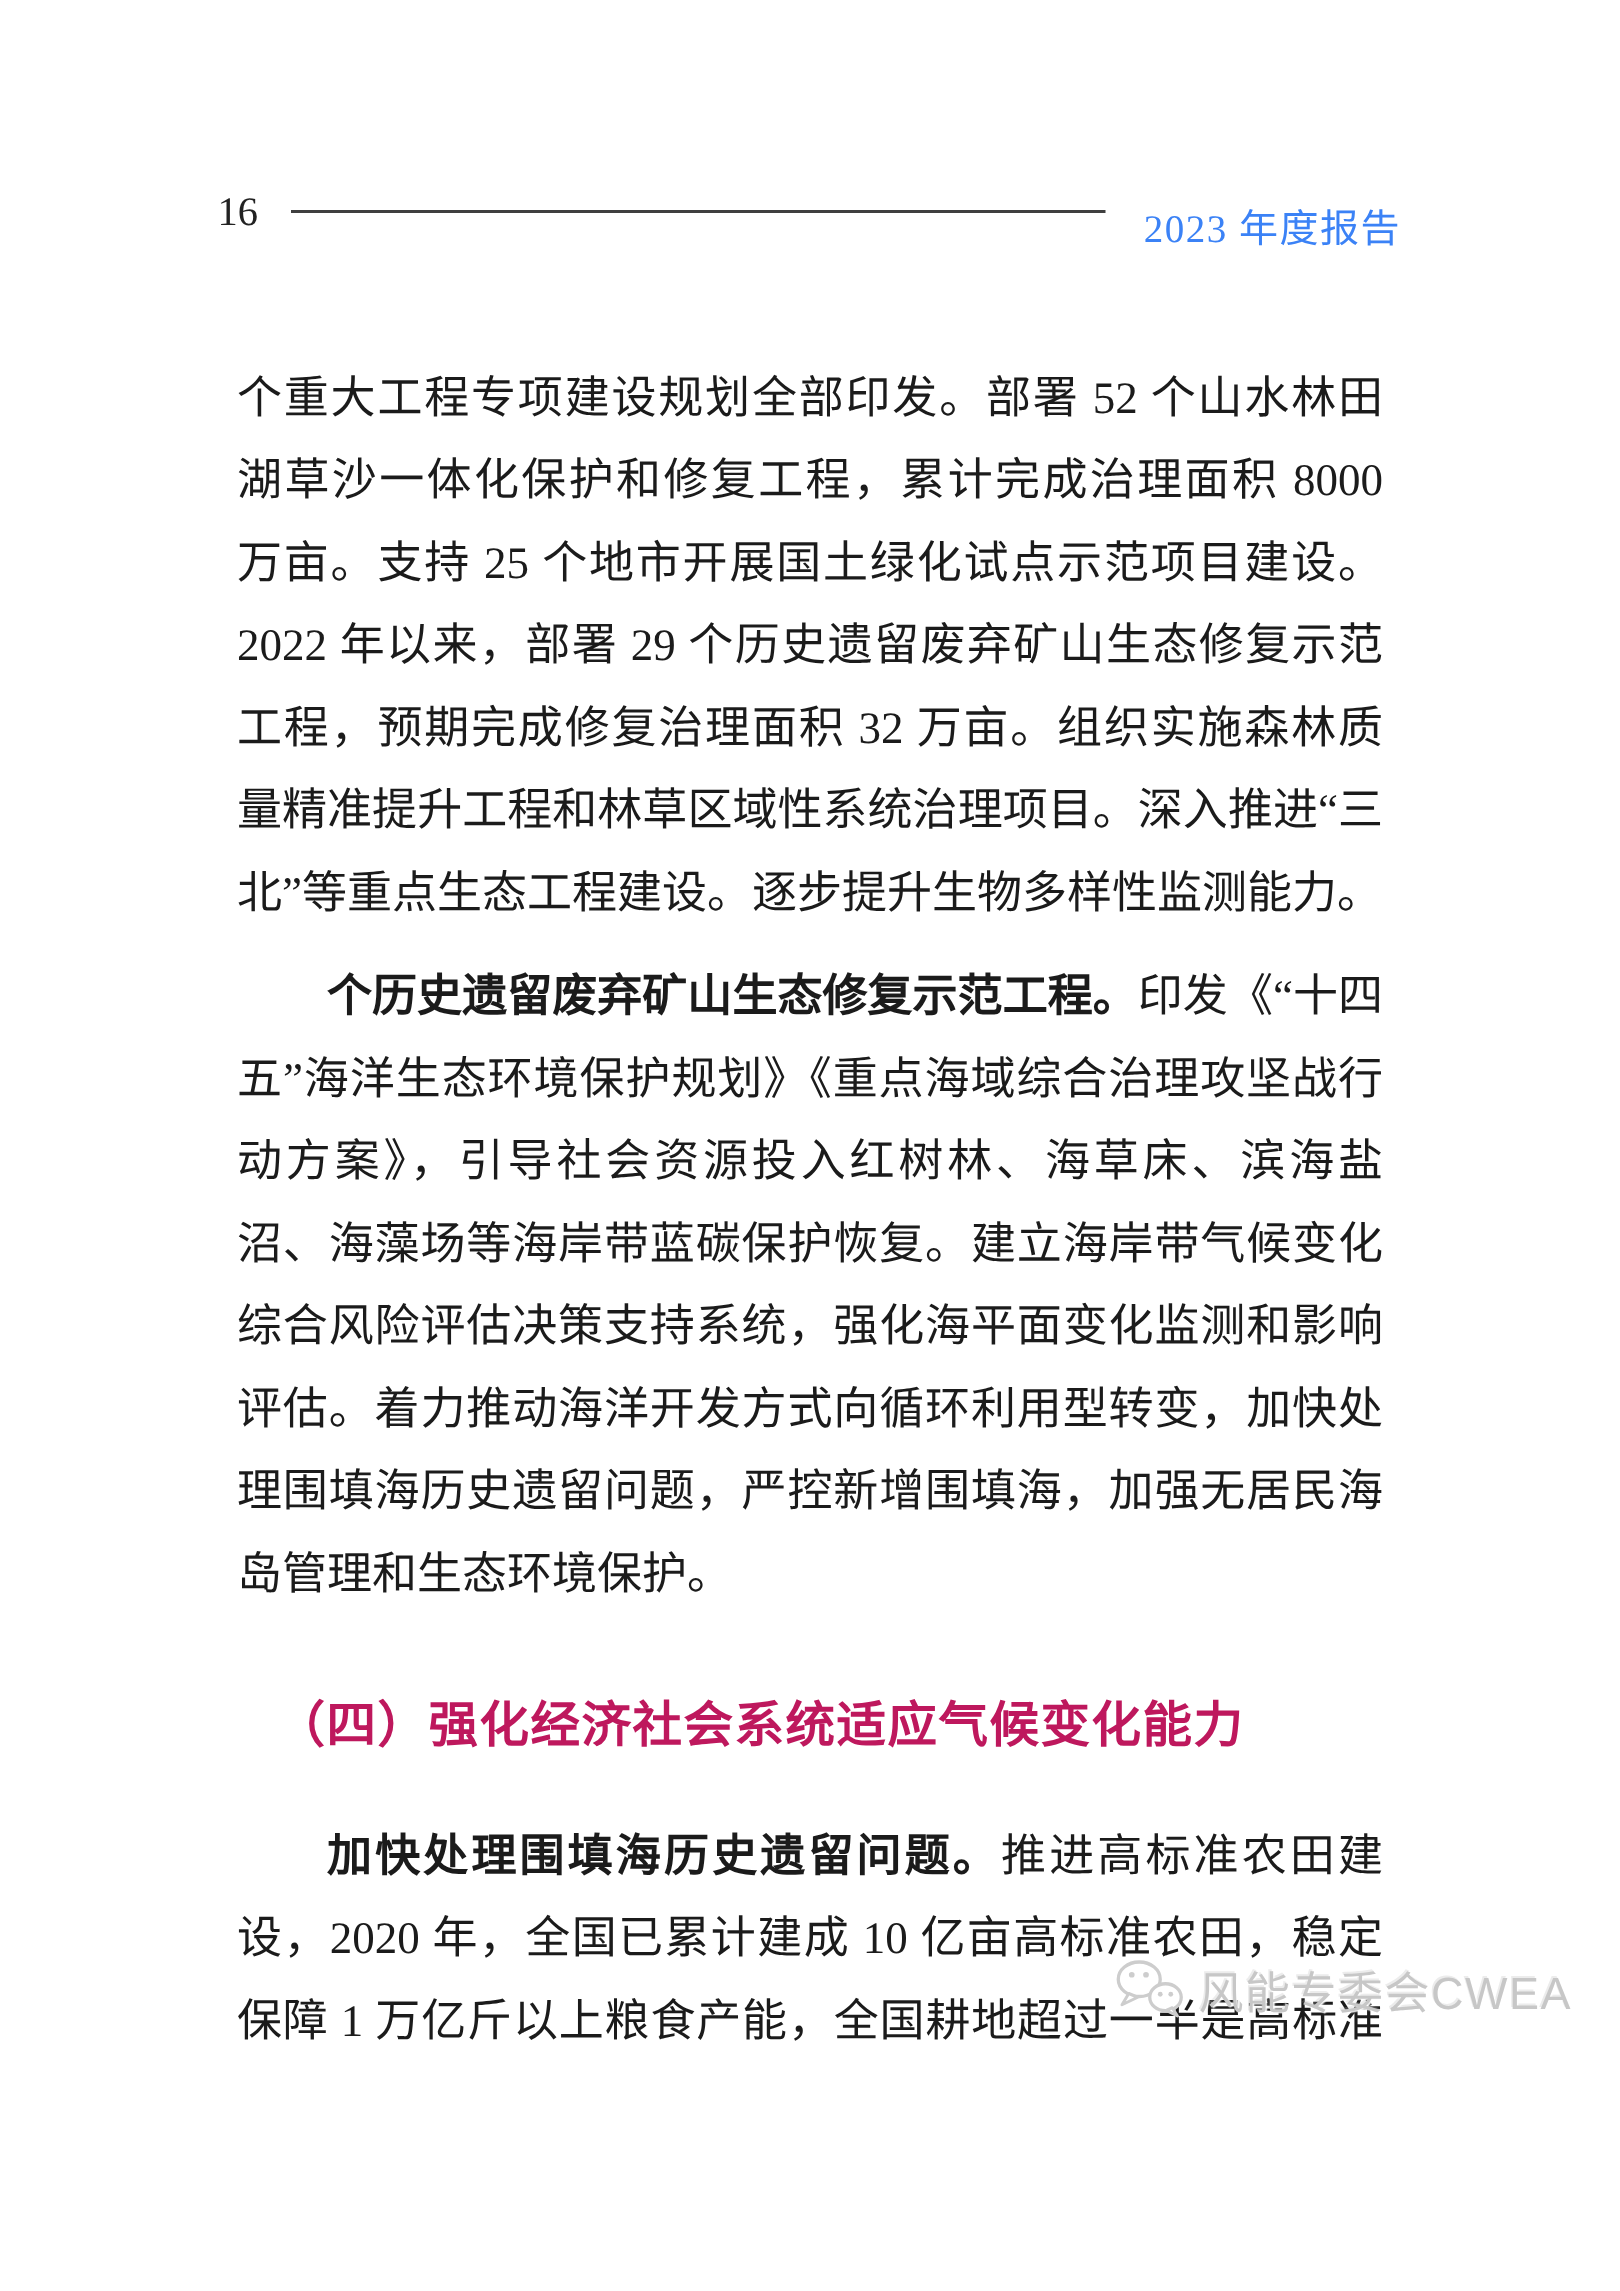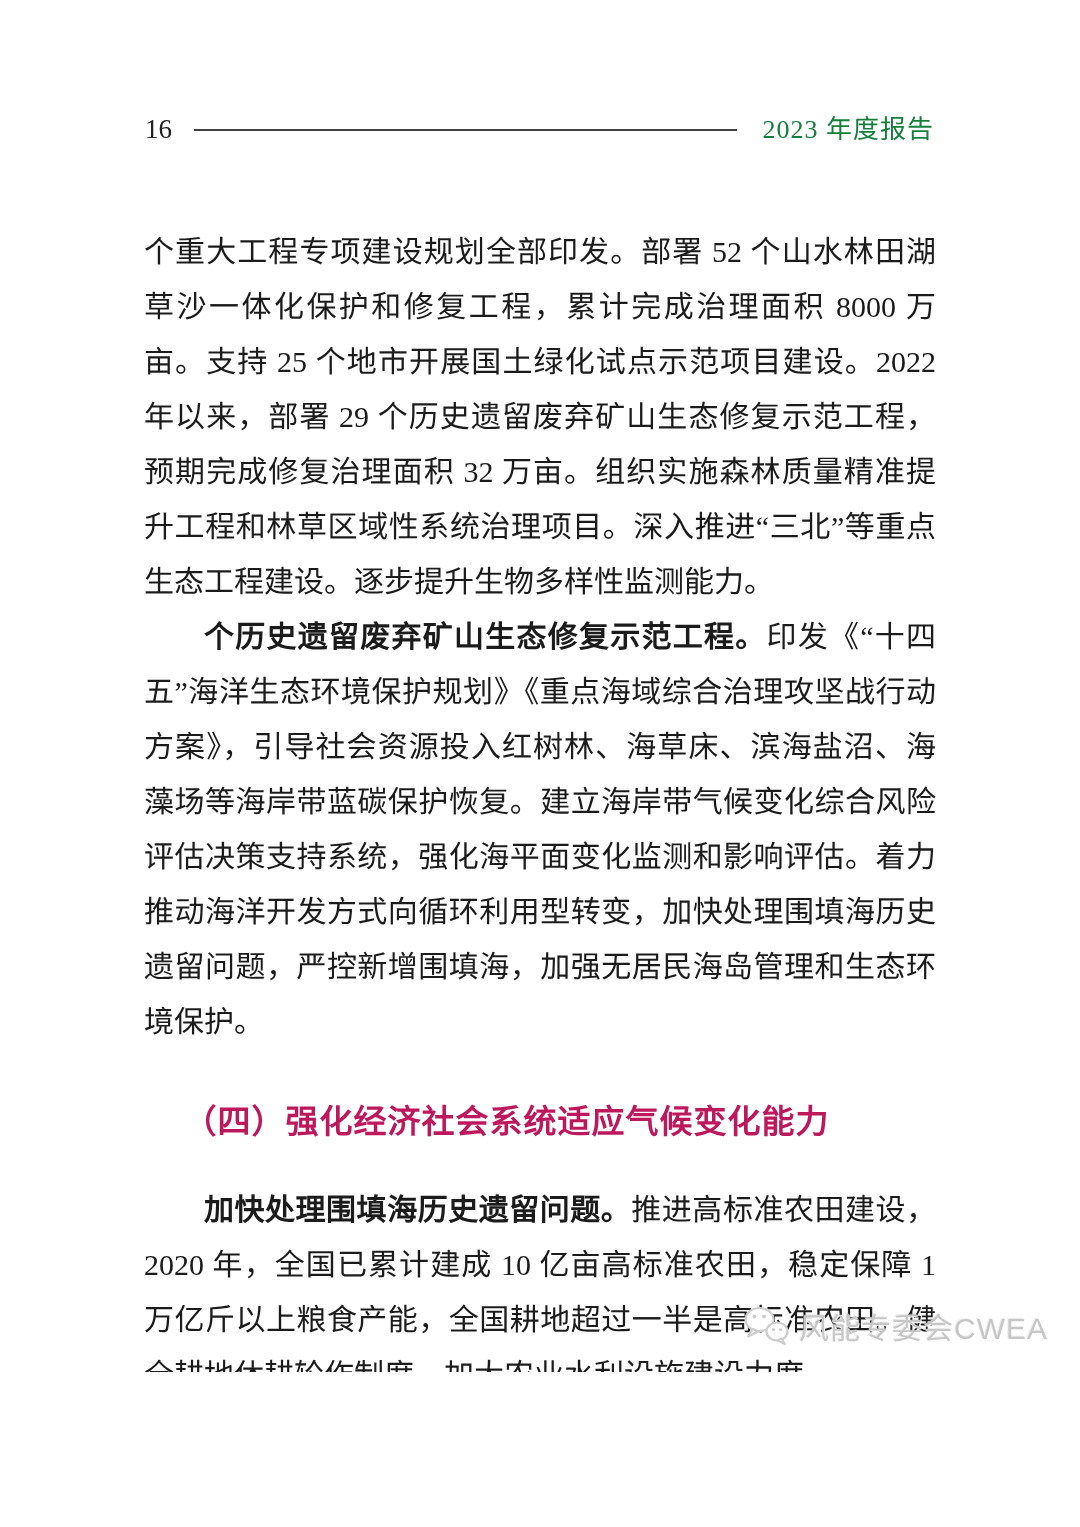--- a/index.html
+++ b/index.html
@@ -28,38 +28,39 @@
     line-height: 1;
   }
   .header-rule {
     flex: 1;
     height: 2px;
     background: #3f3f3f;
     margin: 0 25px 0 22px;
   }
   .report-title {
     font-size: 26px;
-    color: #15803d;
+    color: #3b82f6;
     letter-spacing: 1px;
     line-height: 1;
     white-space: nowrap;
+    margin-top: 24px;
   }
 
   
   .document-body {
     position: absolute;
     left: 144px;
     top: 224px;
     width: 792px;
     font-size: 30px;
     line-height: 55px;
     text-align: justify;
     color: #1b1b1b;
   }
-  .para { margin: 0; }
+  .para { margin: 14px; }
   .para.indent { text-indent: 2em; }
   .lead { font-weight: bold; }
   .section-heading {
     margin: 45px 0 33px 0;
     font-family: "Liberation Sans", "DejaVu Sans", sans-serif;
     font-weight: bold;
     font-size: 33px;
     line-height: 55px;
     color: #be185d;
     text-indent: 1.2em;

